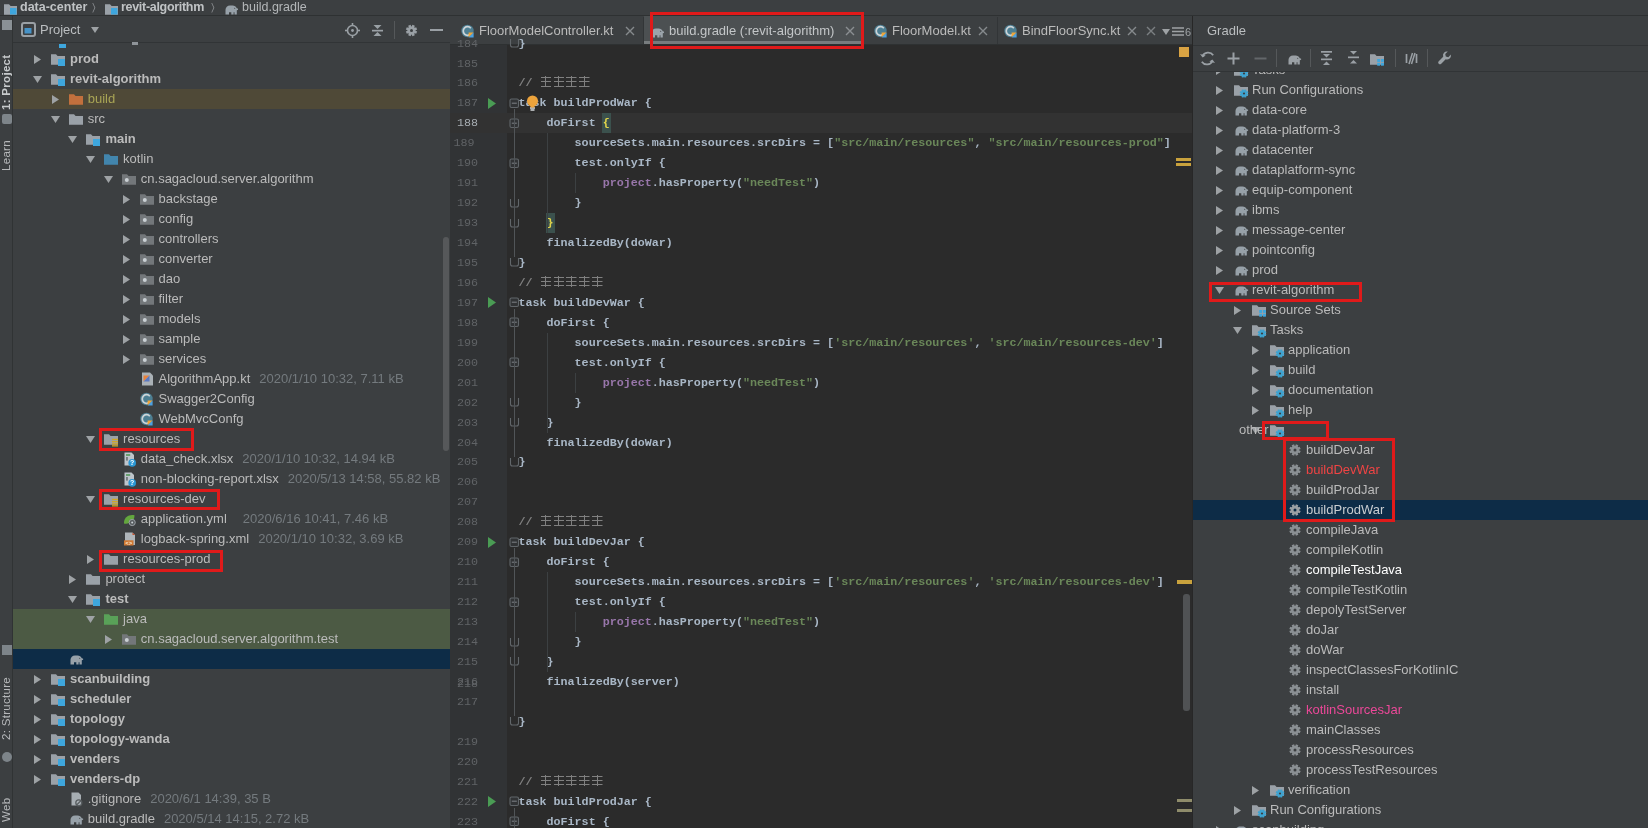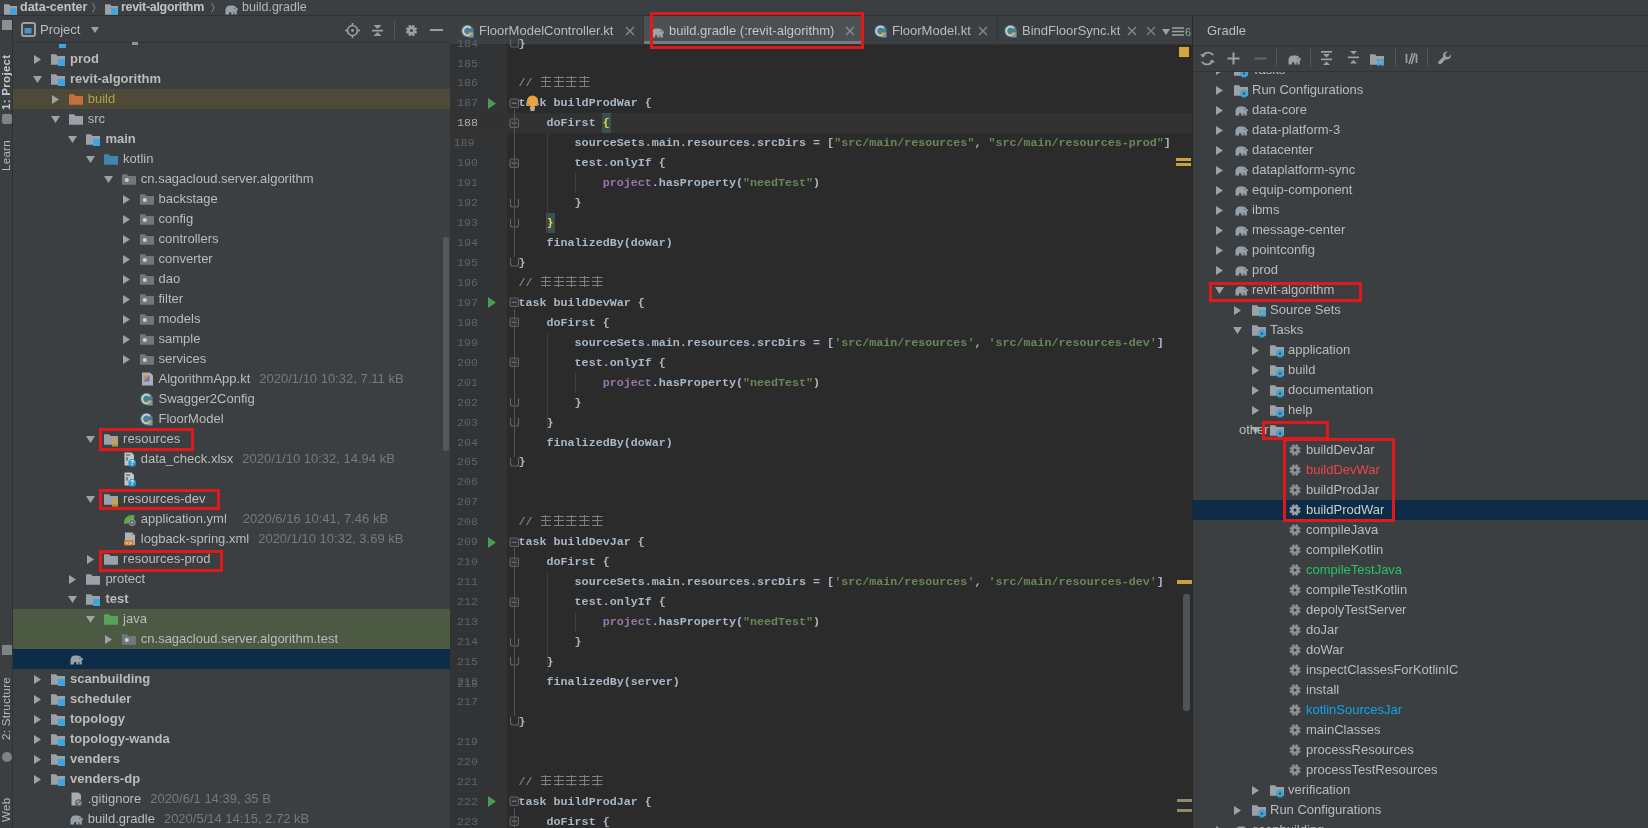--- a/index.html
+++ b/index.html
@@ -217,21 +217,21 @@
       <path d="M8.6 9.6h5L8.6 14.6z" fill="#efa63a"></path>
       <path d="M8.6 14.6l5-5v5z" fill="#4da0e0"></path>
     </svg>
 <div class="row" style="left:158.5px;top:389px;font-weight:normal;color:#bbbbbb">Swagger2Config</div>
 <svg style="position:absolute;left:138.5px;top:411px" width="16" height="16" viewBox="0 0 16 16">
       <circle cx="7.5" cy="8" r="6.2" fill="#4d7f93"></circle>
       <path d="M10.8 5.2a4.3 4.3 0 1 0 0 5.6" fill="none" stroke="#cdd4d8" stroke-width="1.7"></path>
       <path d="M8.6 9.6h5L8.6 14.6z" fill="#efa63a"></path>
       <path d="M8.6 14.6l5-5v5z" fill="#4da0e0"></path>
     </svg>
-<div class="row" style="left:158.5px;top:409px;font-weight:normal;color:#bbbbbb">FloorModel</div>
+<div class="row" style="left:158.5px;top:409px;font-weight:normal;color:#bbbbbb">WebMvcConfg</div>
 <svg style="position:absolute;left:86.1px;top:435px" width="9" height="9" viewBox="0 0 9 9">
       <path d="M0 1h9L4.5 8z" fill="#9ea2a5"></path>
     </svg>
 <svg style="position:absolute;left:103.1px;top:431px" width="16" height="16" viewBox="0 0 16 16">
       <path d="M1 3.2h5l1.6 1.8H15v8.8H1z" fill="#9aa1a8" fill-opacity="1.0"></path>
       <rect x="9" y="7.8" width="6" height="1.3" fill="#d0a727"></rect>
       <rect x="9" y="10" width="6" height="1.3" fill="#d0a727"></rect>
       <rect x="9" y="12.2" width="6" height="1.3" fill="#d0a727"></rect>
       <rect x="9" y="14.2" width="6" height="1.3" fill="#d0a727"></rect>
     </svg>
@@ -244,20 +244,21 @@
       <text x="11.2" y="14.4" font-size="7" font-family="Liberation Sans" font-weight="bold" fill="#fff" text-anchor="middle">?</text>
     </svg>
 <div class="row" style="left:140.8px;top:449px;font-weight:normal;color:#bbbbbb">data_check.xlsx<span class="meta" style="margin-left:9px">2020/1/10 10:32, 14.94 kB</span></div>
 <svg style="position:absolute;left:120.80000000000001px;top:471px" width="16" height="16" viewBox="0 0 16 16">
       <path d="M3.5 1.5h7l2.5 2.5v10.5H3.5z" fill="#bec5cb"></path>
       <rect x="5" y="3.2" width="4.2" height="1.6" fill="#55975a"></rect>
       <rect x="5" y="6" width="1.9" height="3.6" fill="#757c80"></rect>
       <circle cx="11.2" cy="11.9" r="3.8" fill="#2b97d3"></circle>
       <text x="11.2" y="14.4" font-size="7" font-family="Liberation Sans" font-weight="bold" fill="#fff" text-anchor="middle">?</text>
     </svg>
+<div class="row" style="left:140.8px;top:469px;font-weight:normal;color:#bbbbbb">non-blocking-report.xlsx<span class="meta" style="margin-left:9px">2020/5/13 14:58, 55.82 kB</span></div>
 <svg style="position:absolute;left:86.1px;top:495px" width="9" height="9" viewBox="0 0 9 9">
       <path d="M0 1h9L4.5 8z" fill="#9ea2a5"></path>
     </svg>
 <svg style="position:absolute;left:103.1px;top:491px" width="16" height="16" viewBox="0 0 16 16">
       <path d="M1 3.2h5l1.6 1.8H15v8.8H1z" fill="#9aa1a8" fill-opacity="1.0"></path>
       <rect x="9" y="7.8" width="6" height="1.3" fill="#d0a727"></rect>
       <rect x="9" y="10" width="6" height="1.3" fill="#d0a727"></rect>
       <rect x="9" y="12.2" width="6" height="1.3" fill="#d0a727"></rect>
       <rect x="9" y="14.2" width="6" height="1.3" fill="#d0a727"></rect>
     </svg>
@@ -933,21 +934,21 @@
       <line x1="8.00" y1="8.00" x2="10.14" y2="13.17" stroke="#8b9094" stroke-width="2.6"></line>
       <line x1="8.00" y1="8.00" x2="5.86" y2="13.17" stroke="#8b9094" stroke-width="2.6"></line>
       <line x1="8.00" y1="8.00" x2="2.83" y2="10.14" stroke="#8b9094" stroke-width="2.6"></line>
       <line x1="8.00" y1="8.00" x2="2.83" y2="5.86" stroke="#8b9094" stroke-width="2.6"></line>
       <line x1="8.00" y1="8.00" x2="5.86" y2="2.83" stroke="#8b9094" stroke-width="2.6"></line>
       <line x1="8.00" y1="8.00" x2="10.14" y2="2.83" stroke="#8b9094" stroke-width="2.6"></line>
       <line x1="8.00" y1="8.00" x2="13.17" y2="5.86" stroke="#8b9094" stroke-width="2.6"></line>
       <circle cx="8" cy="8" r="4.0" fill="#8b9094"></circle>
       <circle cx="8" cy="8" r="1.5" fill="#3c3f41"></circle>
     </svg>
-<div class="row" style="left:1306px;top:560px;color:#22c55e">compileTestJava</div>
+<div class="row" style="left:1306px;top:560px;color:#ffffff">compileTestJava</div>
 <svg style="position:absolute;left:1287px;top:582px" width="16" height="16" viewBox="0 0 16 16">
       <line x1="8.00" y1="8.00" x2="13.17" y2="10.14" stroke="#8b9094" stroke-width="2.6"></line>
       <line x1="8.00" y1="8.00" x2="10.14" y2="13.17" stroke="#8b9094" stroke-width="2.6"></line>
       <line x1="8.00" y1="8.00" x2="5.86" y2="13.17" stroke="#8b9094" stroke-width="2.6"></line>
       <line x1="8.00" y1="8.00" x2="2.83" y2="10.14" stroke="#8b9094" stroke-width="2.6"></line>
       <line x1="8.00" y1="8.00" x2="2.83" y2="5.86" stroke="#8b9094" stroke-width="2.6"></line>
       <line x1="8.00" y1="8.00" x2="5.86" y2="2.83" stroke="#8b9094" stroke-width="2.6"></line>
       <line x1="8.00" y1="8.00" x2="10.14" y2="2.83" stroke="#8b9094" stroke-width="2.6"></line>
       <line x1="8.00" y1="8.00" x2="13.17" y2="5.86" stroke="#8b9094" stroke-width="2.6"></line>
       <circle cx="8" cy="8" r="4.0" fill="#8b9094"></circle>
@@ -1024,21 +1025,21 @@
       <line x1="8.00" y1="8.00" x2="10.14" y2="13.17" stroke="#8b9094" stroke-width="2.6"></line>
       <line x1="8.00" y1="8.00" x2="5.86" y2="13.17" stroke="#8b9094" stroke-width="2.6"></line>
       <line x1="8.00" y1="8.00" x2="2.83" y2="10.14" stroke="#8b9094" stroke-width="2.6"></line>
       <line x1="8.00" y1="8.00" x2="2.83" y2="5.86" stroke="#8b9094" stroke-width="2.6"></line>
       <line x1="8.00" y1="8.00" x2="5.86" y2="2.83" stroke="#8b9094" stroke-width="2.6"></line>
       <line x1="8.00" y1="8.00" x2="10.14" y2="2.83" stroke="#8b9094" stroke-width="2.6"></line>
       <line x1="8.00" y1="8.00" x2="13.17" y2="5.86" stroke="#8b9094" stroke-width="2.6"></line>
       <circle cx="8" cy="8" r="4.0" fill="#8b9094"></circle>
       <circle cx="8" cy="8" r="1.5" fill="#3c3f41"></circle>
     </svg>
-<div class="row" style="left:1306px;top:700px;color:#0ea5e9">kotlinSourcesJar</div>
+<div class="row" style="left:1306px;top:700px;color:#ec4899">kotlinSourcesJar</div>
 <svg style="position:absolute;left:1287px;top:722px" width="16" height="16" viewBox="0 0 16 16">
       <line x1="8.00" y1="8.00" x2="13.17" y2="10.14" stroke="#8b9094" stroke-width="2.6"></line>
       <line x1="8.00" y1="8.00" x2="10.14" y2="13.17" stroke="#8b9094" stroke-width="2.6"></line>
       <line x1="8.00" y1="8.00" x2="5.86" y2="13.17" stroke="#8b9094" stroke-width="2.6"></line>
       <line x1="8.00" y1="8.00" x2="2.83" y2="10.14" stroke="#8b9094" stroke-width="2.6"></line>
       <line x1="8.00" y1="8.00" x2="2.83" y2="5.86" stroke="#8b9094" stroke-width="2.6"></line>
       <line x1="8.00" y1="8.00" x2="5.86" y2="2.83" stroke="#8b9094" stroke-width="2.6"></line>
       <line x1="8.00" y1="8.00" x2="10.14" y2="2.83" stroke="#8b9094" stroke-width="2.6"></line>
       <line x1="8.00" y1="8.00" x2="13.17" y2="5.86" stroke="#8b9094" stroke-width="2.6"></line>
       <circle cx="8" cy="8" r="4.0" fill="#8b9094"></circle>

